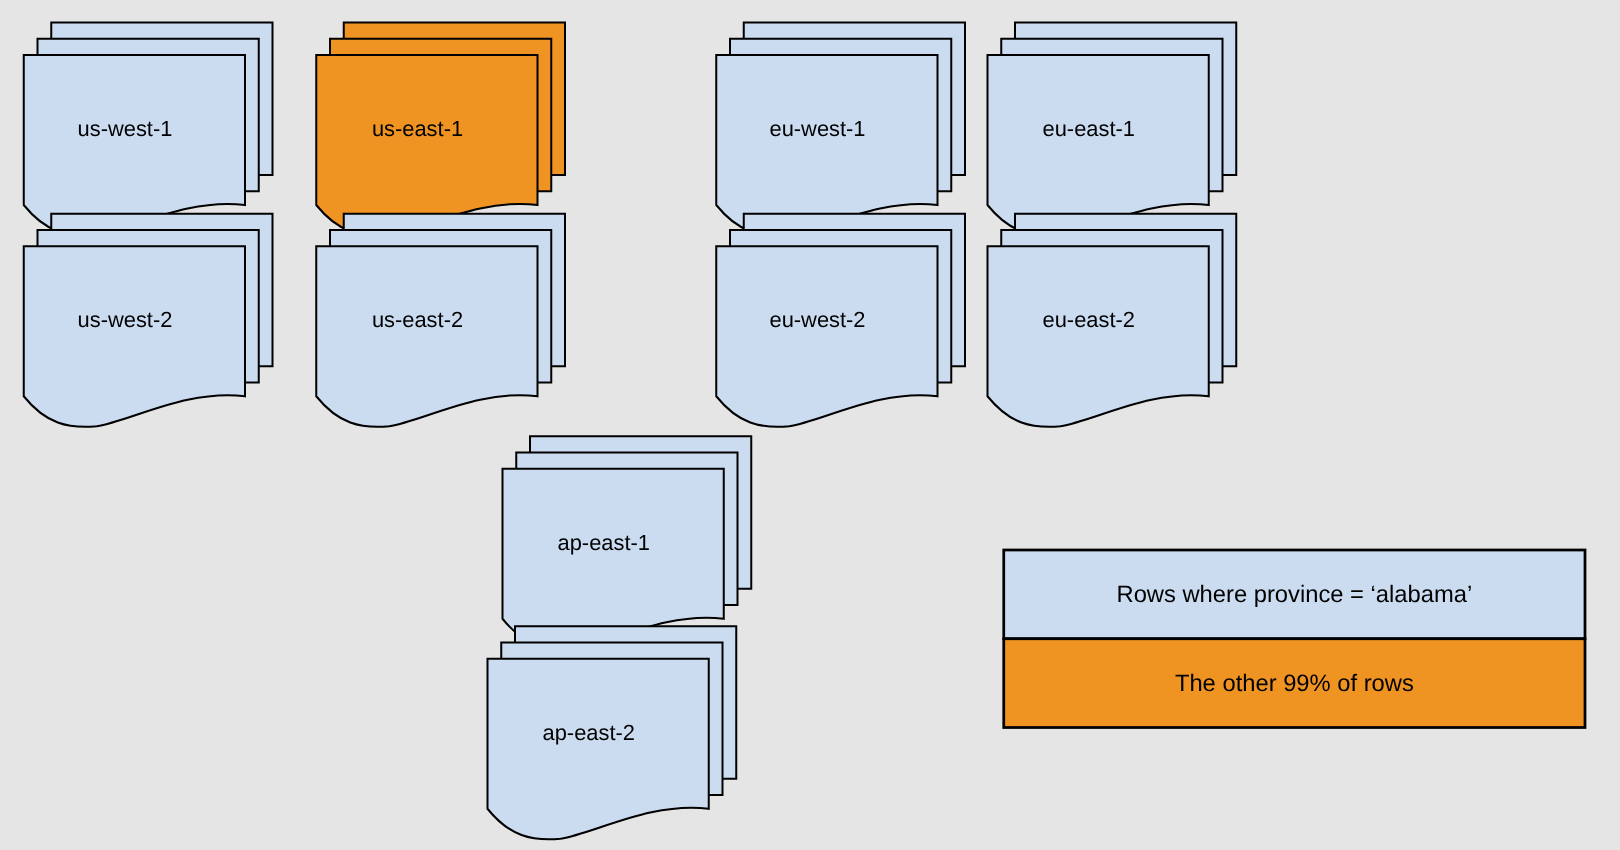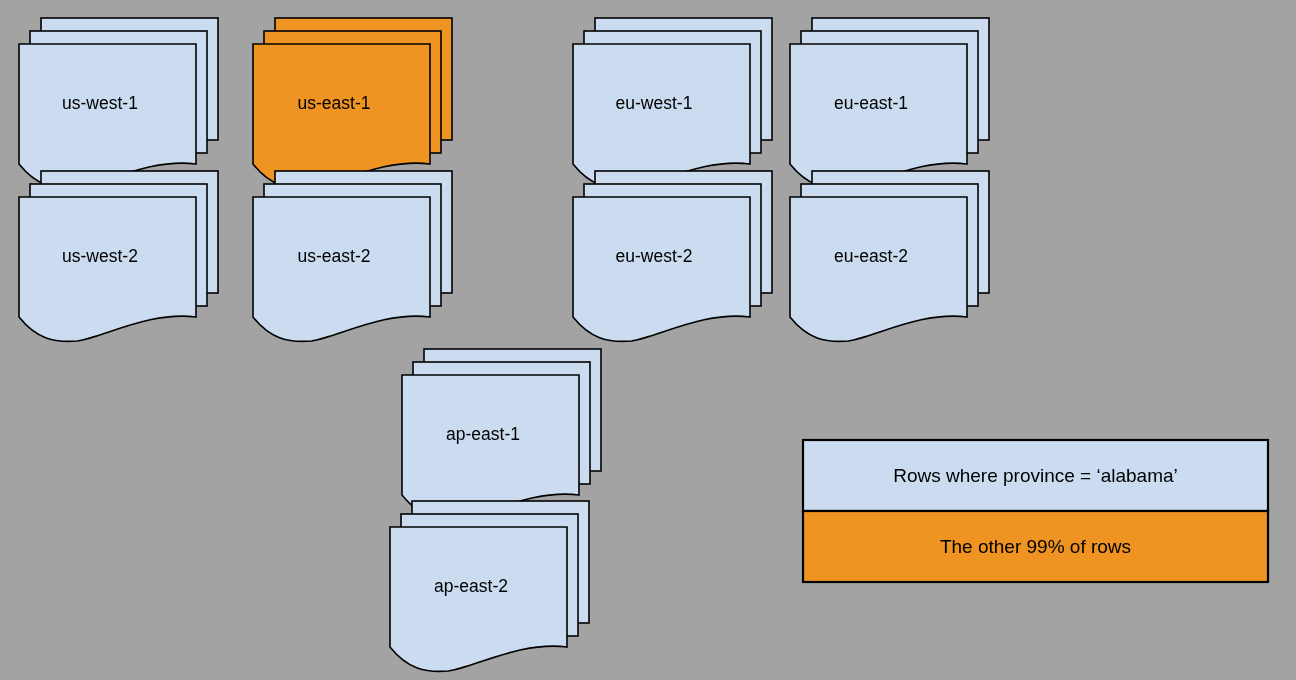--- a/index.html
+++ b/index.html
@@ -8,21 +8,21 @@
     padding: 0;
     background: #ffffff;
   }
   body {
     font-family: "Liberation Sans", sans-serif;
   }
   #canvas {
     position: relative;
     width: 1296px;
     height: 680px;
-    background: #a3a3a3;
+    background: #e5e5e5;
     overflow: hidden;
   }
   #canvas > svg {
     position: absolute;
     top: 0;
     left: 0;
     width: 1296px;
     height: 680px;
   }
   .doc-label {

